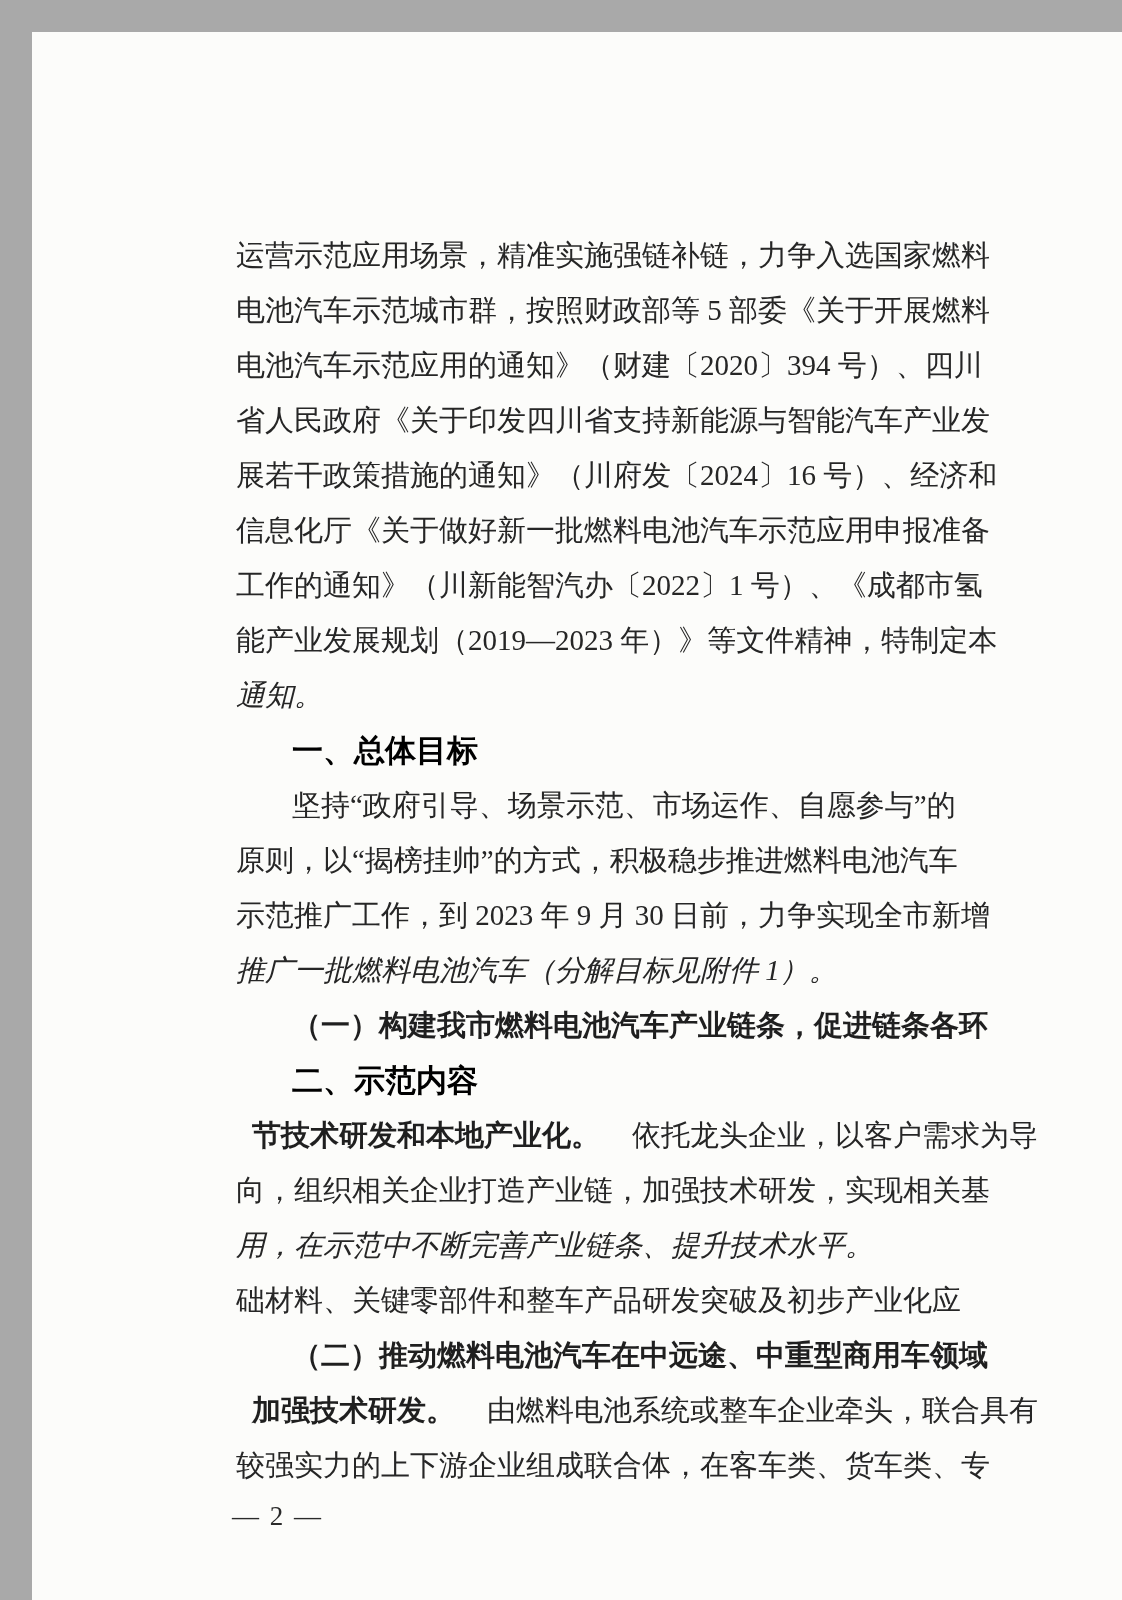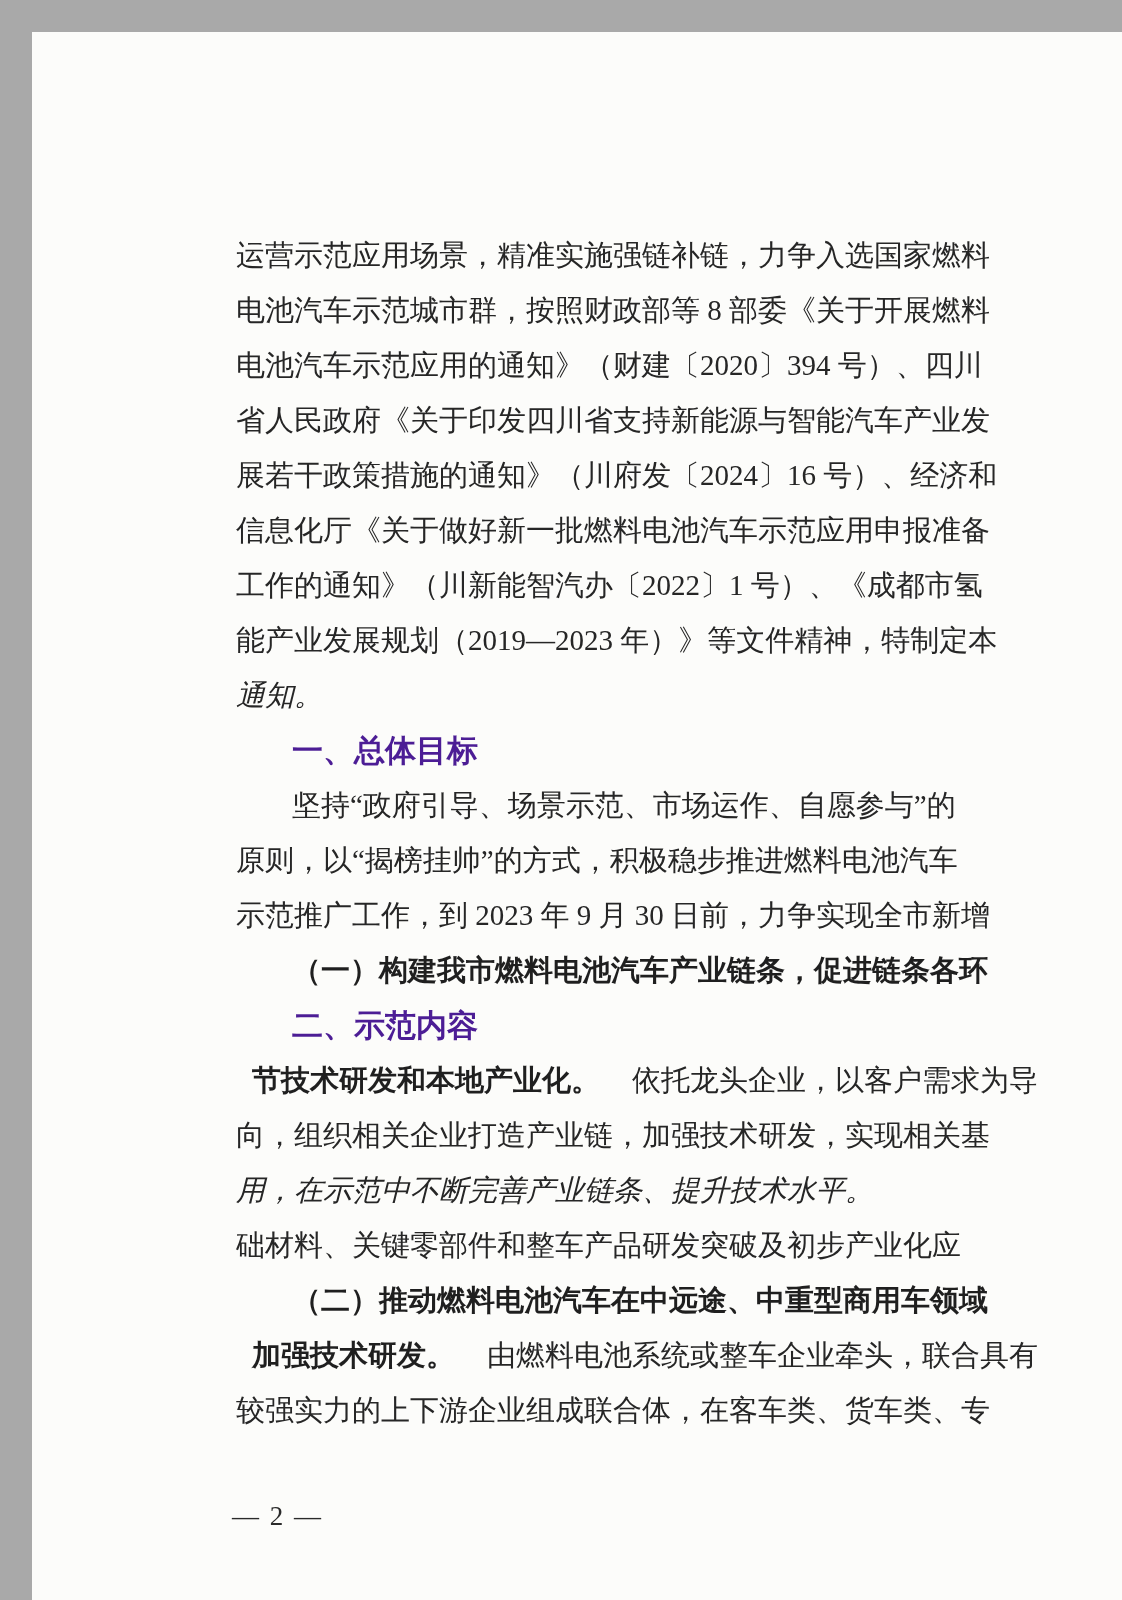--- a/index.html
+++ b/index.html
@@ -31,54 +31,55 @@
   }
   .j { text-align-last: justify; }
   .end { text-align: left; text-align-last: left; font-style: italic; }
   .ind { text-indent: 56px; }
   .h {
     font-family: "Liberation Sans", sans-serif;
     font-weight: 700;
     font-size: 31px;
     text-align: center;
     text-align-last: left;
-    color: #4c1d95;
+    color: #000000;
   }
   .bold, .lead-bold { font-weight: 700; color: #1f1f1f; }
   .footer {
     position: absolute;
     left: 184px; top: 1448px;
     font-size: 27px;
     line-height: 40px;
     color: #2a2a2a;
     letter-spacing: 2px;
     font-family: "Liberation Serif", serif;
   }
 </style>
 </head>
 <body>
 
 <div class="page">
   <div class="text-block">
 
     <p class="ln j">运营示范应用场景，精准实施强链补链，力争入选国家燃料</p>
-    <p class="ln j">电池汽车示范城市群，按照财政部等 8 部委《关于开展燃料</p>
+    <p class="ln j">电池汽车示范城市群，按照财政部等 5 部委《关于开展燃料</p>
     <p class="ln j">电池汽车示范应用的通知》（财建〔2020〕394 号）、四川</p>
     <p class="ln j">省人民政府《关于印发四川省支持新能源与智能汽车产业发</p>
     <p class="ln j">展若干政策措施的通知》（川府发〔2024〕16 号）、经济和</p>
     <p class="ln j">信息化厅《关于做好新一批燃料电池汽车示范应用申报准备</p>
     <p class="ln j">工作的通知》（川新能智汽办〔2022〕1 号）、《成都市氢</p>
     <p class="ln j">能产业发展规划（2019—2023 年）》等文件精神，特制定本</p>
     <p class="ln end">通知。</p>
 
     <p class="ln h ind">一、总体目标</p>
 
     <p class="ln j ind">坚持“政府引导、场景示范、市场运作、自愿参与”的</p>
     <p class="ln j">原则，以“揭榜挂帅”的方式，积极稳步推进燃料电池汽车</p>
     <p class="ln j">示范推广工作，到 2023 年 9 月 30 日前，力争实现全市新增</p>
+    <p class="ln end">推广一批燃料电池汽车（分解目标见附件 1）。</p>
 
     <p class="ln j ind bold">（一）构建我市燃料电池汽车产业链条，促进链条各环</p>
 
     <p class="ln h ind">二、示范内容</p>
     <p class="ln j"><span class="lead-bold">节技术研发和本地产业化。</span><span>依托龙头企业，以客户需求为导</span></p>
     <p class="ln j">向，组织相关企业打造产业链，加强技术研发，实现相关基</p>
     <p class="ln end">用，在示范中不断完善产业链条、提升技术水平。</p>
     <p class="ln j">础材料、关键零部件和整车产品研发突破及初步产业化应</p>
 
     <p class="ln j ind bold">（二）推动燃料电池汽车在中远途、中重型商用车领域</p>

